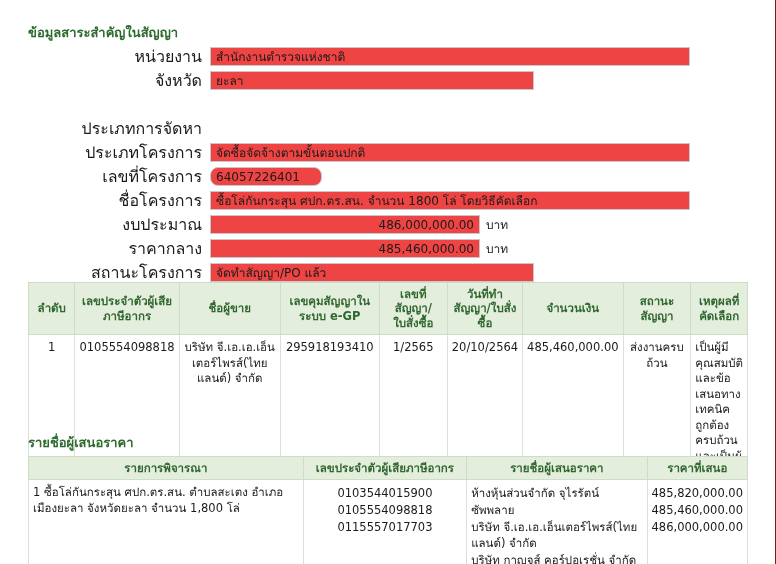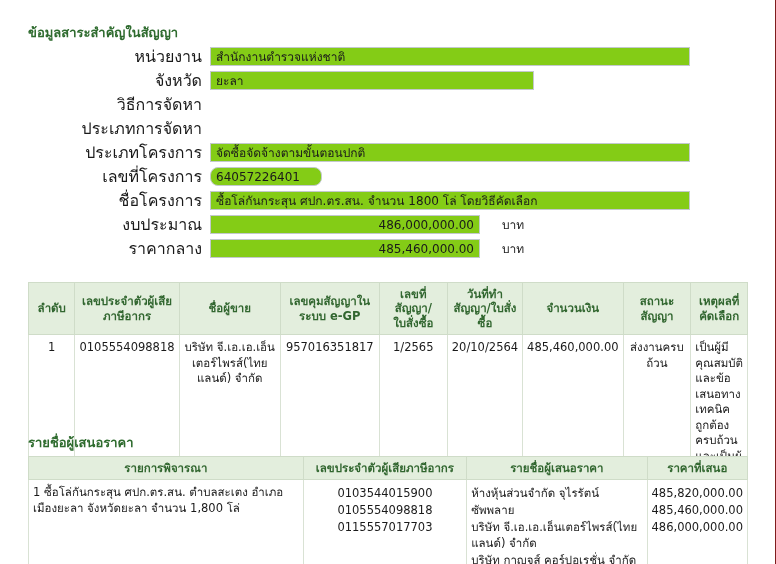--- a/index.html
+++ b/index.html
@@ -54,35 +54,35 @@
     text-align: right;
     padding-right: 8px;
     font-size: 16px;
     color: #1a1a1a;
     box-sizing: border-box;
     white-space: nowrap;
   }
   .form-value {
     height: 19px;
     line-height: 19px;
-    background: #84cc16;
+    background: #ef4444;
     border: 1px solid #c3c9cd;
     padding: 0 5px;
     box-sizing: border-box;
     font-size: 12px;
     color: #1a1a1a;
     white-space: nowrap;
     overflow: hidden;
   }
   .w-lg   { width: 480px; }
   .w-md   { width: 324px; }
   .w-sm   { width: 112px; border-radius: 8px; }
   .w-num  { width: 270px; text-align: right; }
   .unit {
-    padding-left: 22px;
+    padding-left: 6px;
     font-size: 12px;
   }
   
   table {
     border-collapse: collapse;
     font-size: 11.5px;
   }
   .tbl-head td, .tbl-head th {
     background: #e3eedd;
     color: #31662f;
@@ -138,21 +138,20 @@
       <div class="form-label">หน่วยงาน</div>
       <div class="form-value w-lg">สำนักงานตำรวจแห่งชาติ</div>
     </div>
 
     <div class="form-row">
       <div class="form-label">จังหวัด</div>
       <div class="form-value w-md">ยะลา</div>
     </div>
 
     <div class="form-row">
-      <div class="form-label">วิธีการจัดหา</div>
     </div>
 
     <div class="form-row">
       <div class="form-label">ประเภทการจัดหา</div>
     </div>
 
     <div class="form-row">
       <div class="form-label">ประเภทโครงการ</div>
       <div class="form-value w-lg">จัดซื้อจัดจ้างตามขั้นตอนปกติ</div>
     </div>
@@ -172,20 +171,24 @@
       <div class="form-value w-num">486,000,000.00</div>
       <div class="unit">บาท</div>
     </div>
 
     <div class="form-row">
       <div class="form-label">ราคากลาง</div>
       <div class="form-value w-num">485,460,000.00</div>
       <div class="unit">บาท</div>
     </div>
 
+    <div class="form-row">
+      <div class="form-label">สถานะโครงการ</div>
+      <div class="form-value w-md">จัดทำสัญญา/PO แล้ว</div>
+    </div>
 
   </div>
 
   <div id="vendor-table">
     <table>
       <thead>
         <tr class="tbl-head">
           <th style="width:40px">ลำดับ</th>
           <th style="width:96px">เลขประจำตัวผู้เสียภาษีอากร</th>
           <th style="width:96px">ชื่อผู้ขาย</th>
@@ -195,21 +198,21 @@
           <th style="width:88px">จำนวนเงิน</th>
           <th style="width:62px">สถานะสัญญา</th>
           <th>เหตุผลที่คัดเลือก</th>
         </tr>
       </thead>
       <tbody class="tbl-body">
         <tr>
           <td class="c-center">1</td>
           <td class="c-center">0105554098818</td>
           <td class="c-center">บริษัท จี.เอ.เอ.เอ็นเตอร์ไพรส์(ไทยแลนด์) จำกัด</td>
-          <td class="c-center">957016351817</td>
+          <td class="c-center">295918193410</td>
           <td class="c-center">1/2565</td>
           <td class="c-center">20/10/2564</td>
           <td class="c-center">485,460,000.00</td>
           <td class="c-center">ส่งงานครบถ้วน</td>
           <td class="c-left">เป็นผู้มีคุณสมบัติและข้อเสนอทางเทคนิค ถูกต้องครบถ้วนและเป็นผู้เสนอราคา ต่ำสุด</td>
         </tr>
       </tbody>
     </table>
   </div>
 

